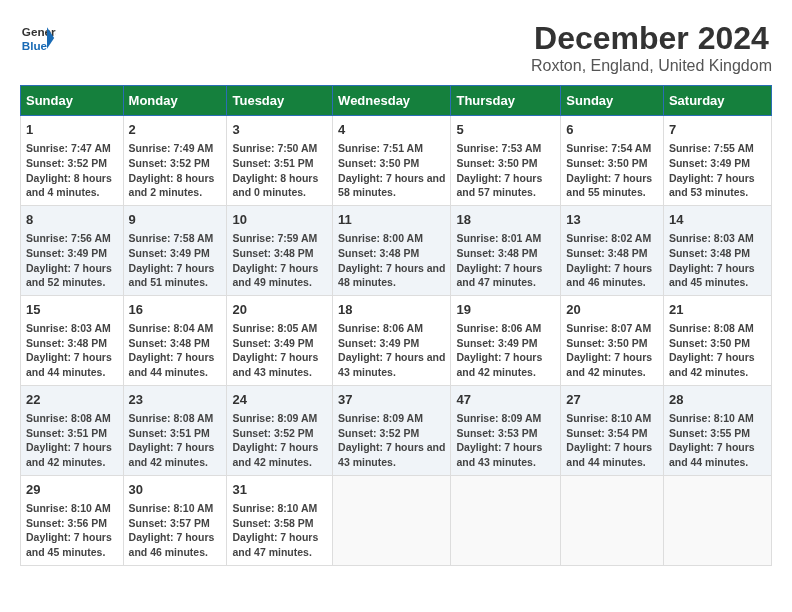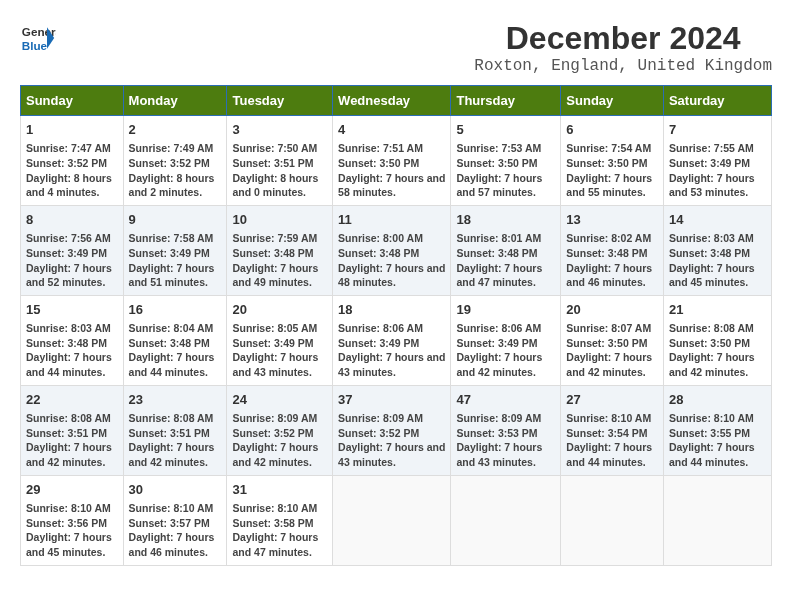--- a/index.html
+++ b/index.html
@@ -30,29 +30,28 @@
       margin-left: 20px;
     }
     .month-title {
       font-size: 32px;
       font-weight: bold;
       color: #333;
     }
     .location-title {
       font-size: 16px;
       color: #555;
-      font-family: Liberation Mono, monospace;
     }
     table {
       width: 100%;
       border-collapse: collapse;
       font-size: 11px;
     }
     thead tr th {
-      background-color: #4d7c0f;
+      background-color: #15803d;
       color: #fff;
       padding: 7px 5px;
       text-align: left;
       font-size: 13px;
       font-weight: bold;
       border: 1px solid #2a6db5;
     }
     tbody tr {
       border-bottom: 1px solid #ccc;
     }

